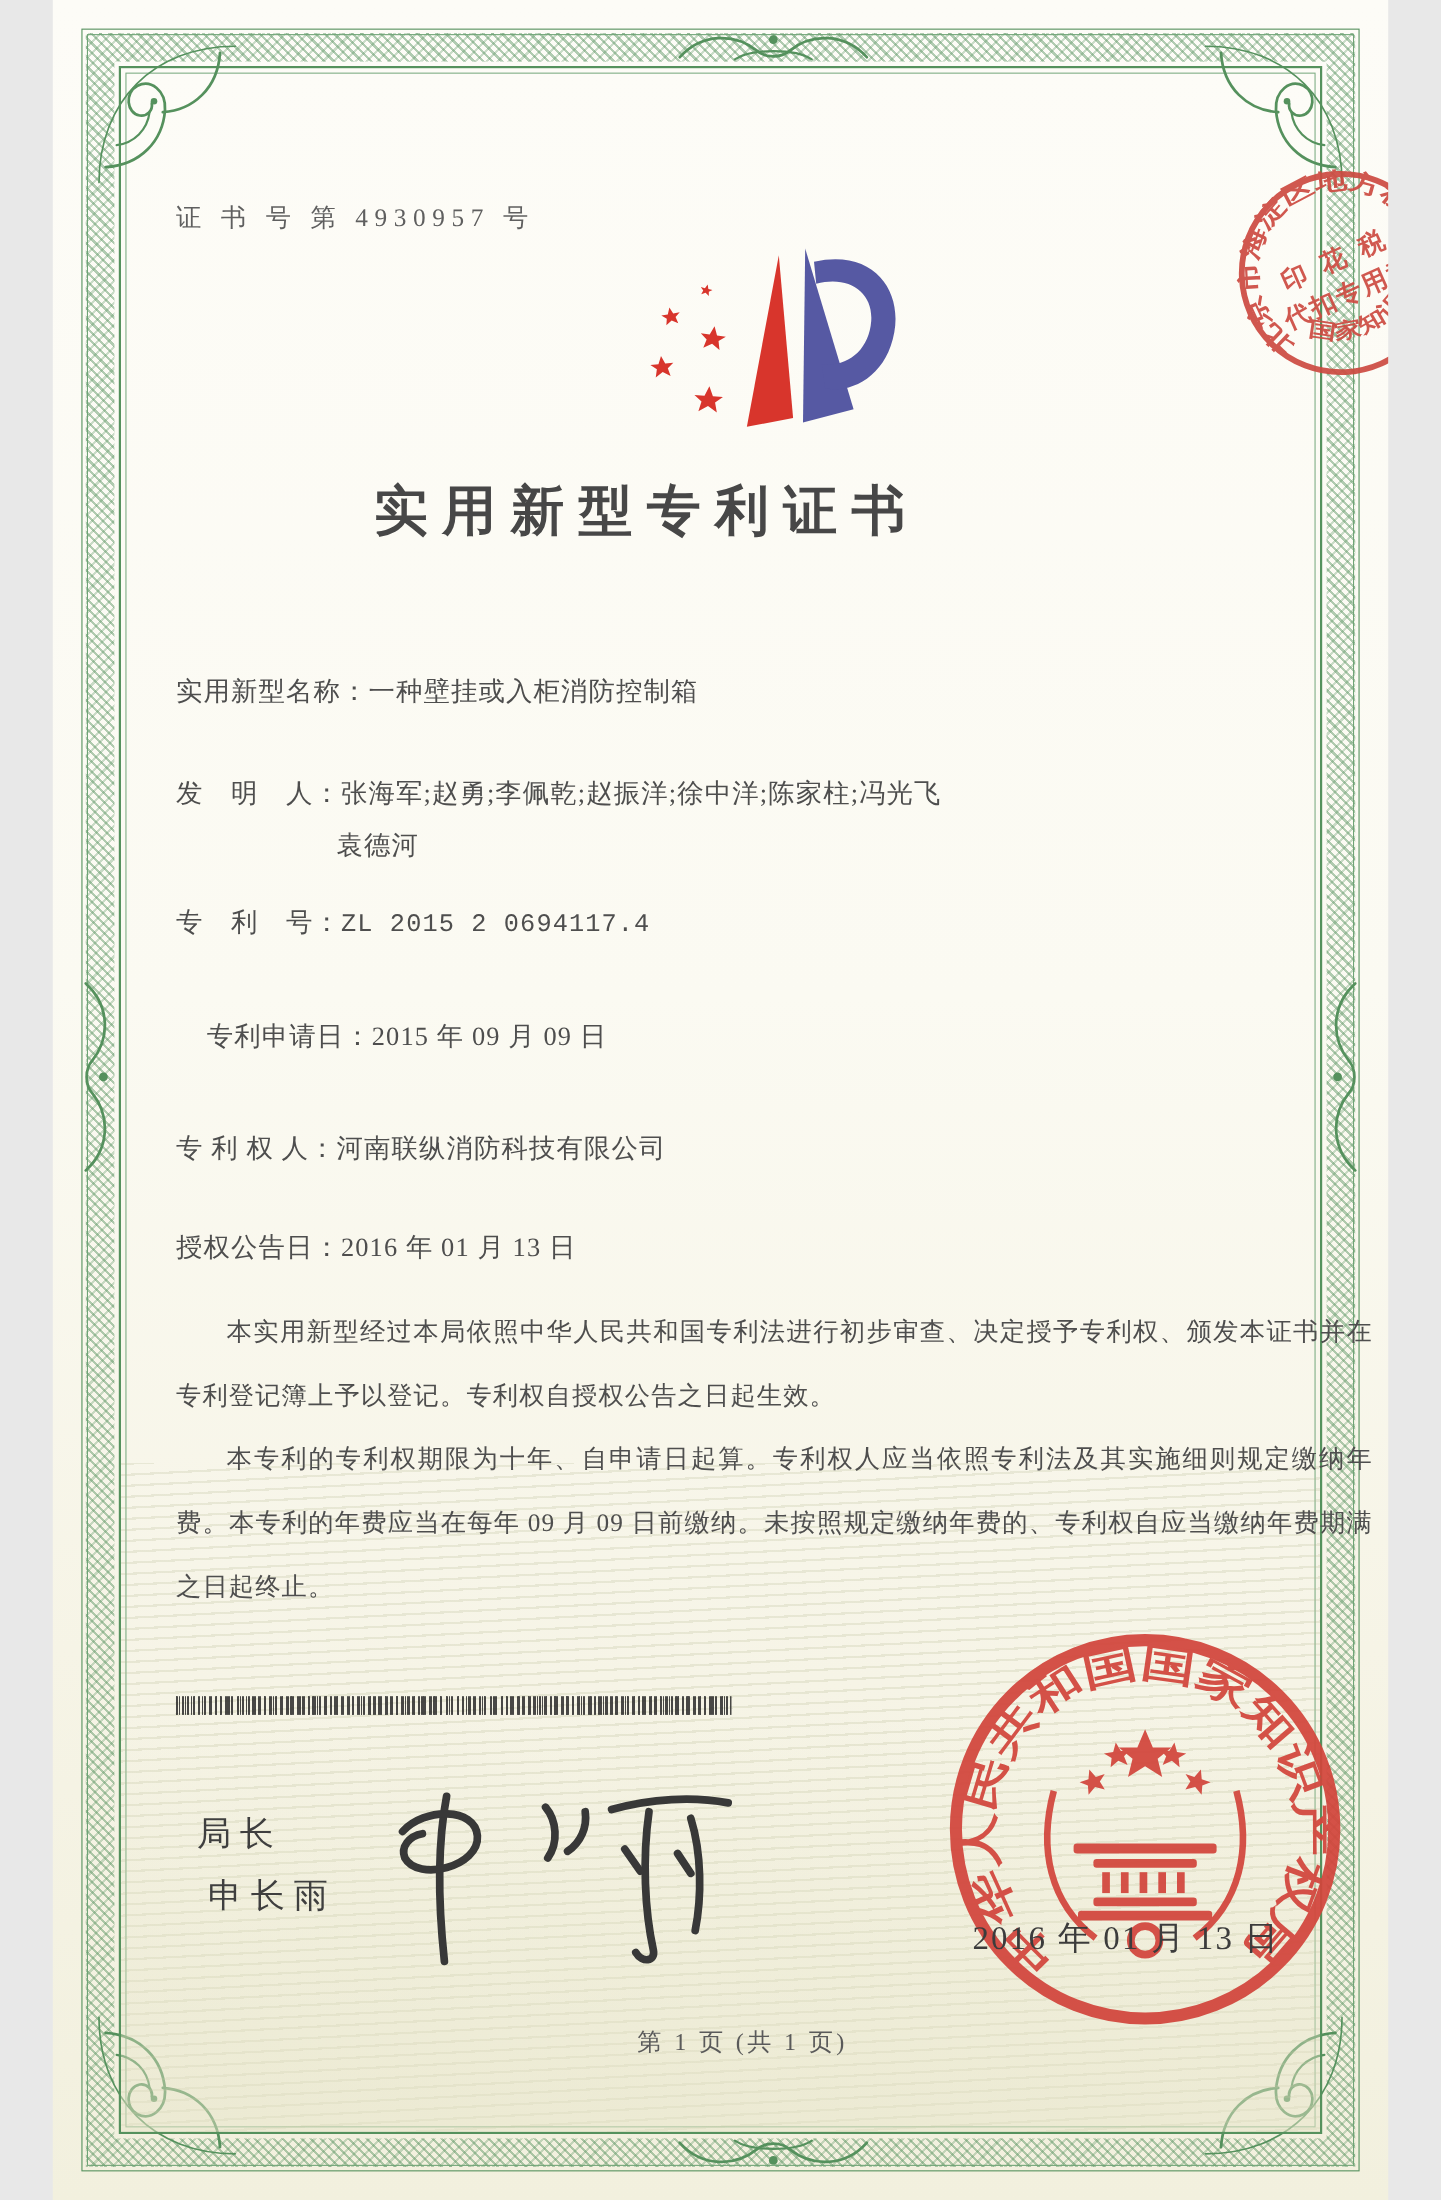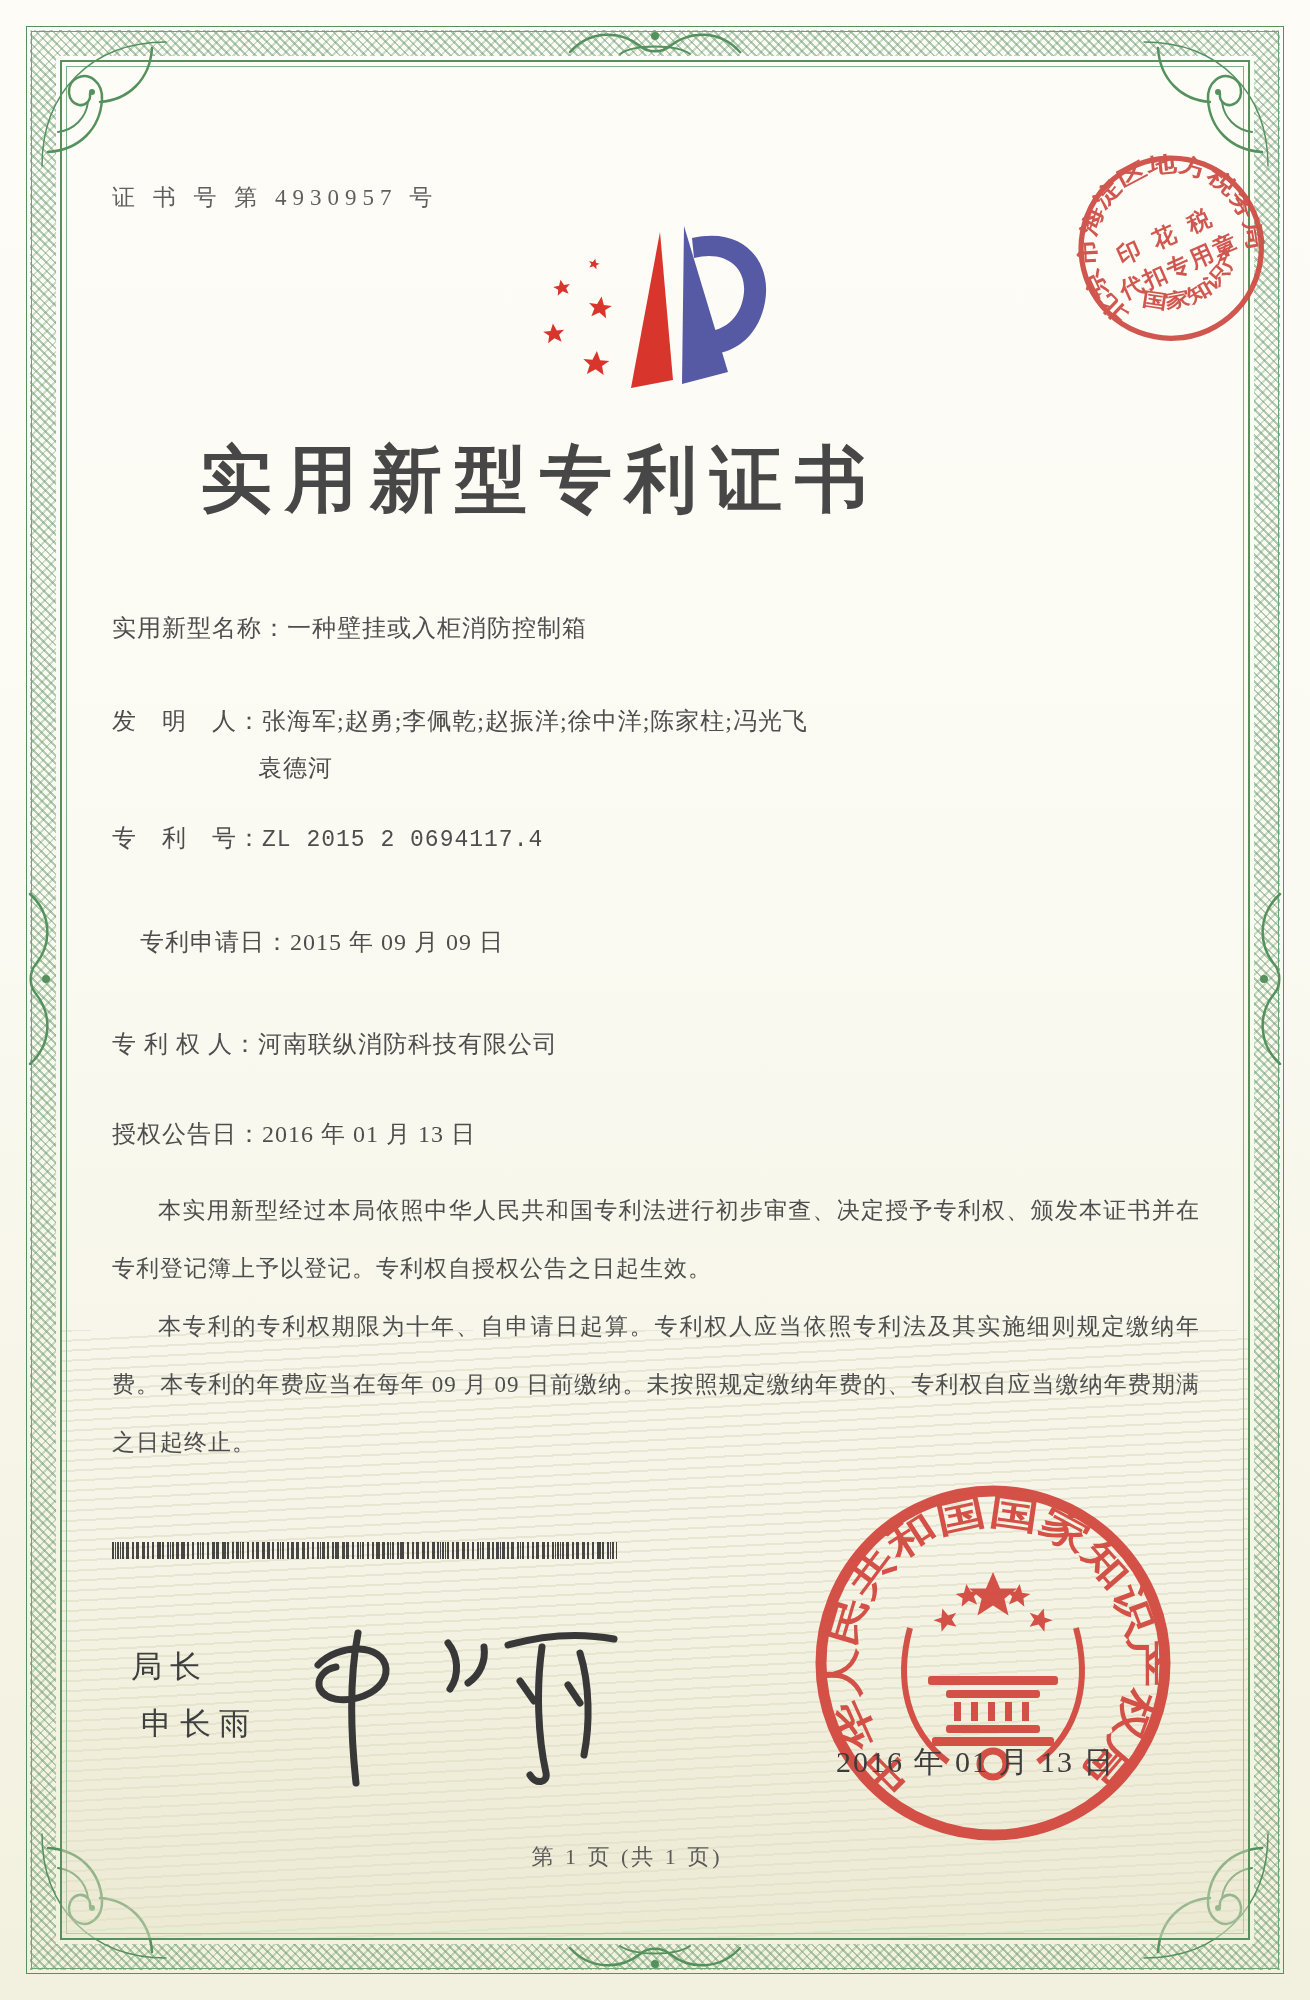--- a/index.html
+++ b/index.html
@@ -1,17 +1,17 @@
 <!DOCTYPE html>
 <html><head>
 <meta charset="utf-8">
 <style>
   html,body{margin:0;padding:0;background:#e8e8e8;}
   .page{
-    position:relative;width:1310px;height:2000px;margin:0 auto;overflow:hidden;
+    position:relative;width:1214px;height:2000px;margin:0 auto;overflow:hidden;
     background:linear-gradient(180deg,#fdfcf7 0%,#fbfaf2 45%,#f6f4e6 75%,#f2f0de 100%);
     font-family:"Liberation Serif","DejaVu Serif",serif;color:#4f4f4f;
   }
   
   .band{position:absolute;inset:30px;
     background:
       repeating-linear-gradient(45deg, rgba(85,145,93,.45) 0 2px, rgba(255,255,255,0) 2px 6px),
       repeating-linear-gradient(-45deg, rgba(85,145,93,.30) 0 2px, rgba(255,255,255,0) 2px 7px);}
   .band-cover{position:absolute;inset:56px;background:linear-gradient(180deg,#fdfcf7 0%,#fbfaf2 45%,#f6f4e6 78%,#f2f0de 100%);}
   .line-outer1{position:absolute;inset:26px;border:1px solid #55915d;}
@@ -30,21 +30,21 @@
   .e-right{right:-56px;top:958px;transform:rotate(-90deg);}
   
   .texture{position:absolute;left:62px;right:62px;top:1330px;bottom:62px;
     background:repeating-linear-gradient(177deg, rgba(176,180,140,.22) 0 2px, rgba(0,0,0,0) 2px 10px);}
   .texture2{position:absolute;left:62px;right:62px;top:1560px;bottom:62px;
     background:linear-gradient(rgba(234,232,206,0), rgba(230,228,200,.5));}
   
   .cert-no{position:absolute;left:112px;top:182px;font-size:23px;letter-spacing:6px;color:#5f5f5f;}
   .logo{position:absolute;left:532px;top:212px;}
   .title{position:absolute;left:115px;top:432px;width:850px;text-align:center;
-    font-size:72px;font-weight:bold;letter-spacing:13px;color:#474747;}
+    font-size:49px;font-weight:bold;letter-spacing:13px;color:#474747;}
   .tax-stamp{position:absolute;left:1066px;top:142px;transform:rotate(-24deg);opacity:.92;}
   
   .field{position:absolute;left:112px;font-size:24px;letter-spacing:1px;color:#4e4e4e;white-space:nowrap;}
   .f-name{top:612px;} .f-inv{top:705px;} .f-inv2{top:752px;left:258px;}
   .f-pat{top:822px;font-family:"Liberation Mono","DejaVu Sans Mono",monospace;font-size:23px;}
   .f-pat .lbl{font-family:"Liberation Serif","DejaVu Serif",serif;font-size:24px;}
   .f-file{top:926px;margin-left:28px;} .f-own{top:1028px;} .f-grant{top:1118px;}
   
   .bodytext{position:absolute;left:112px;top:1182px;width:1088px;}
   .bodytext p{margin:0;font-size:23px;line-height:58px;letter-spacing:1px;color:#4e4e4e;

